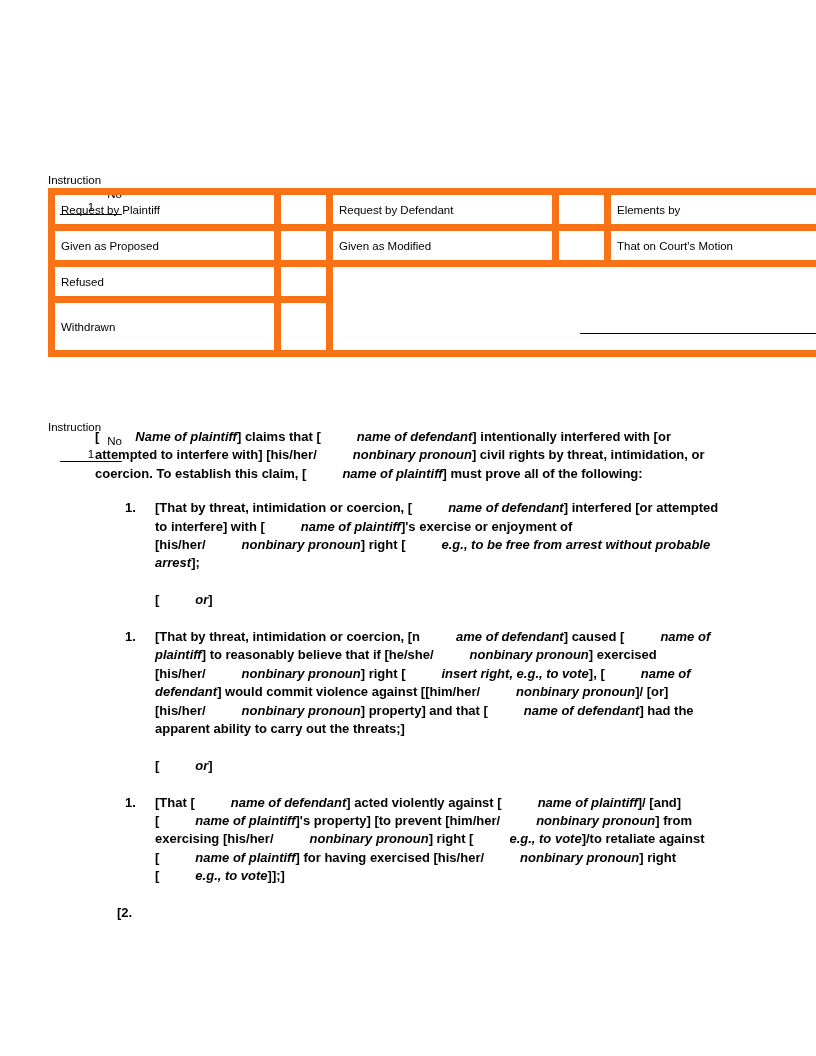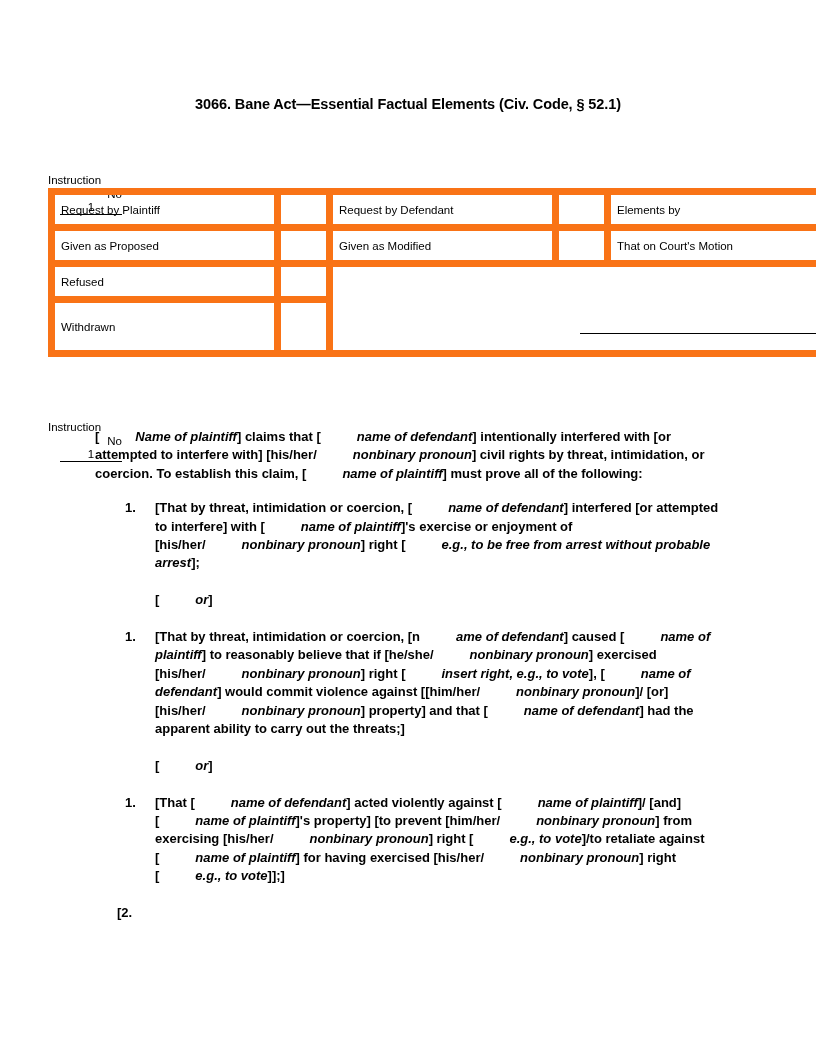--- a/index.html
+++ b/index.html
@@ -148,21 +148,20 @@
     font-weight: bold;
     line-height: 18.4px;
   }
   em { font-style: italic; padding-left: 36px; }
 </style>
 </head>
 <body>
 
 <div class="page">
 
-  <div class="doc-title">3066. Bane Act—Essential Factual Elements (Civ. Code, § 52.1)</div>
 
   <div class="instr-block" id="instr-top">
     <span class="lbl-1">Instruction</span>
     <span class="instr-row">
       <span class="lbl-2">No</span>
       <span class="instr-fill">1</span>
     </span>
   </div>
 
   <table class="verdict-table">

